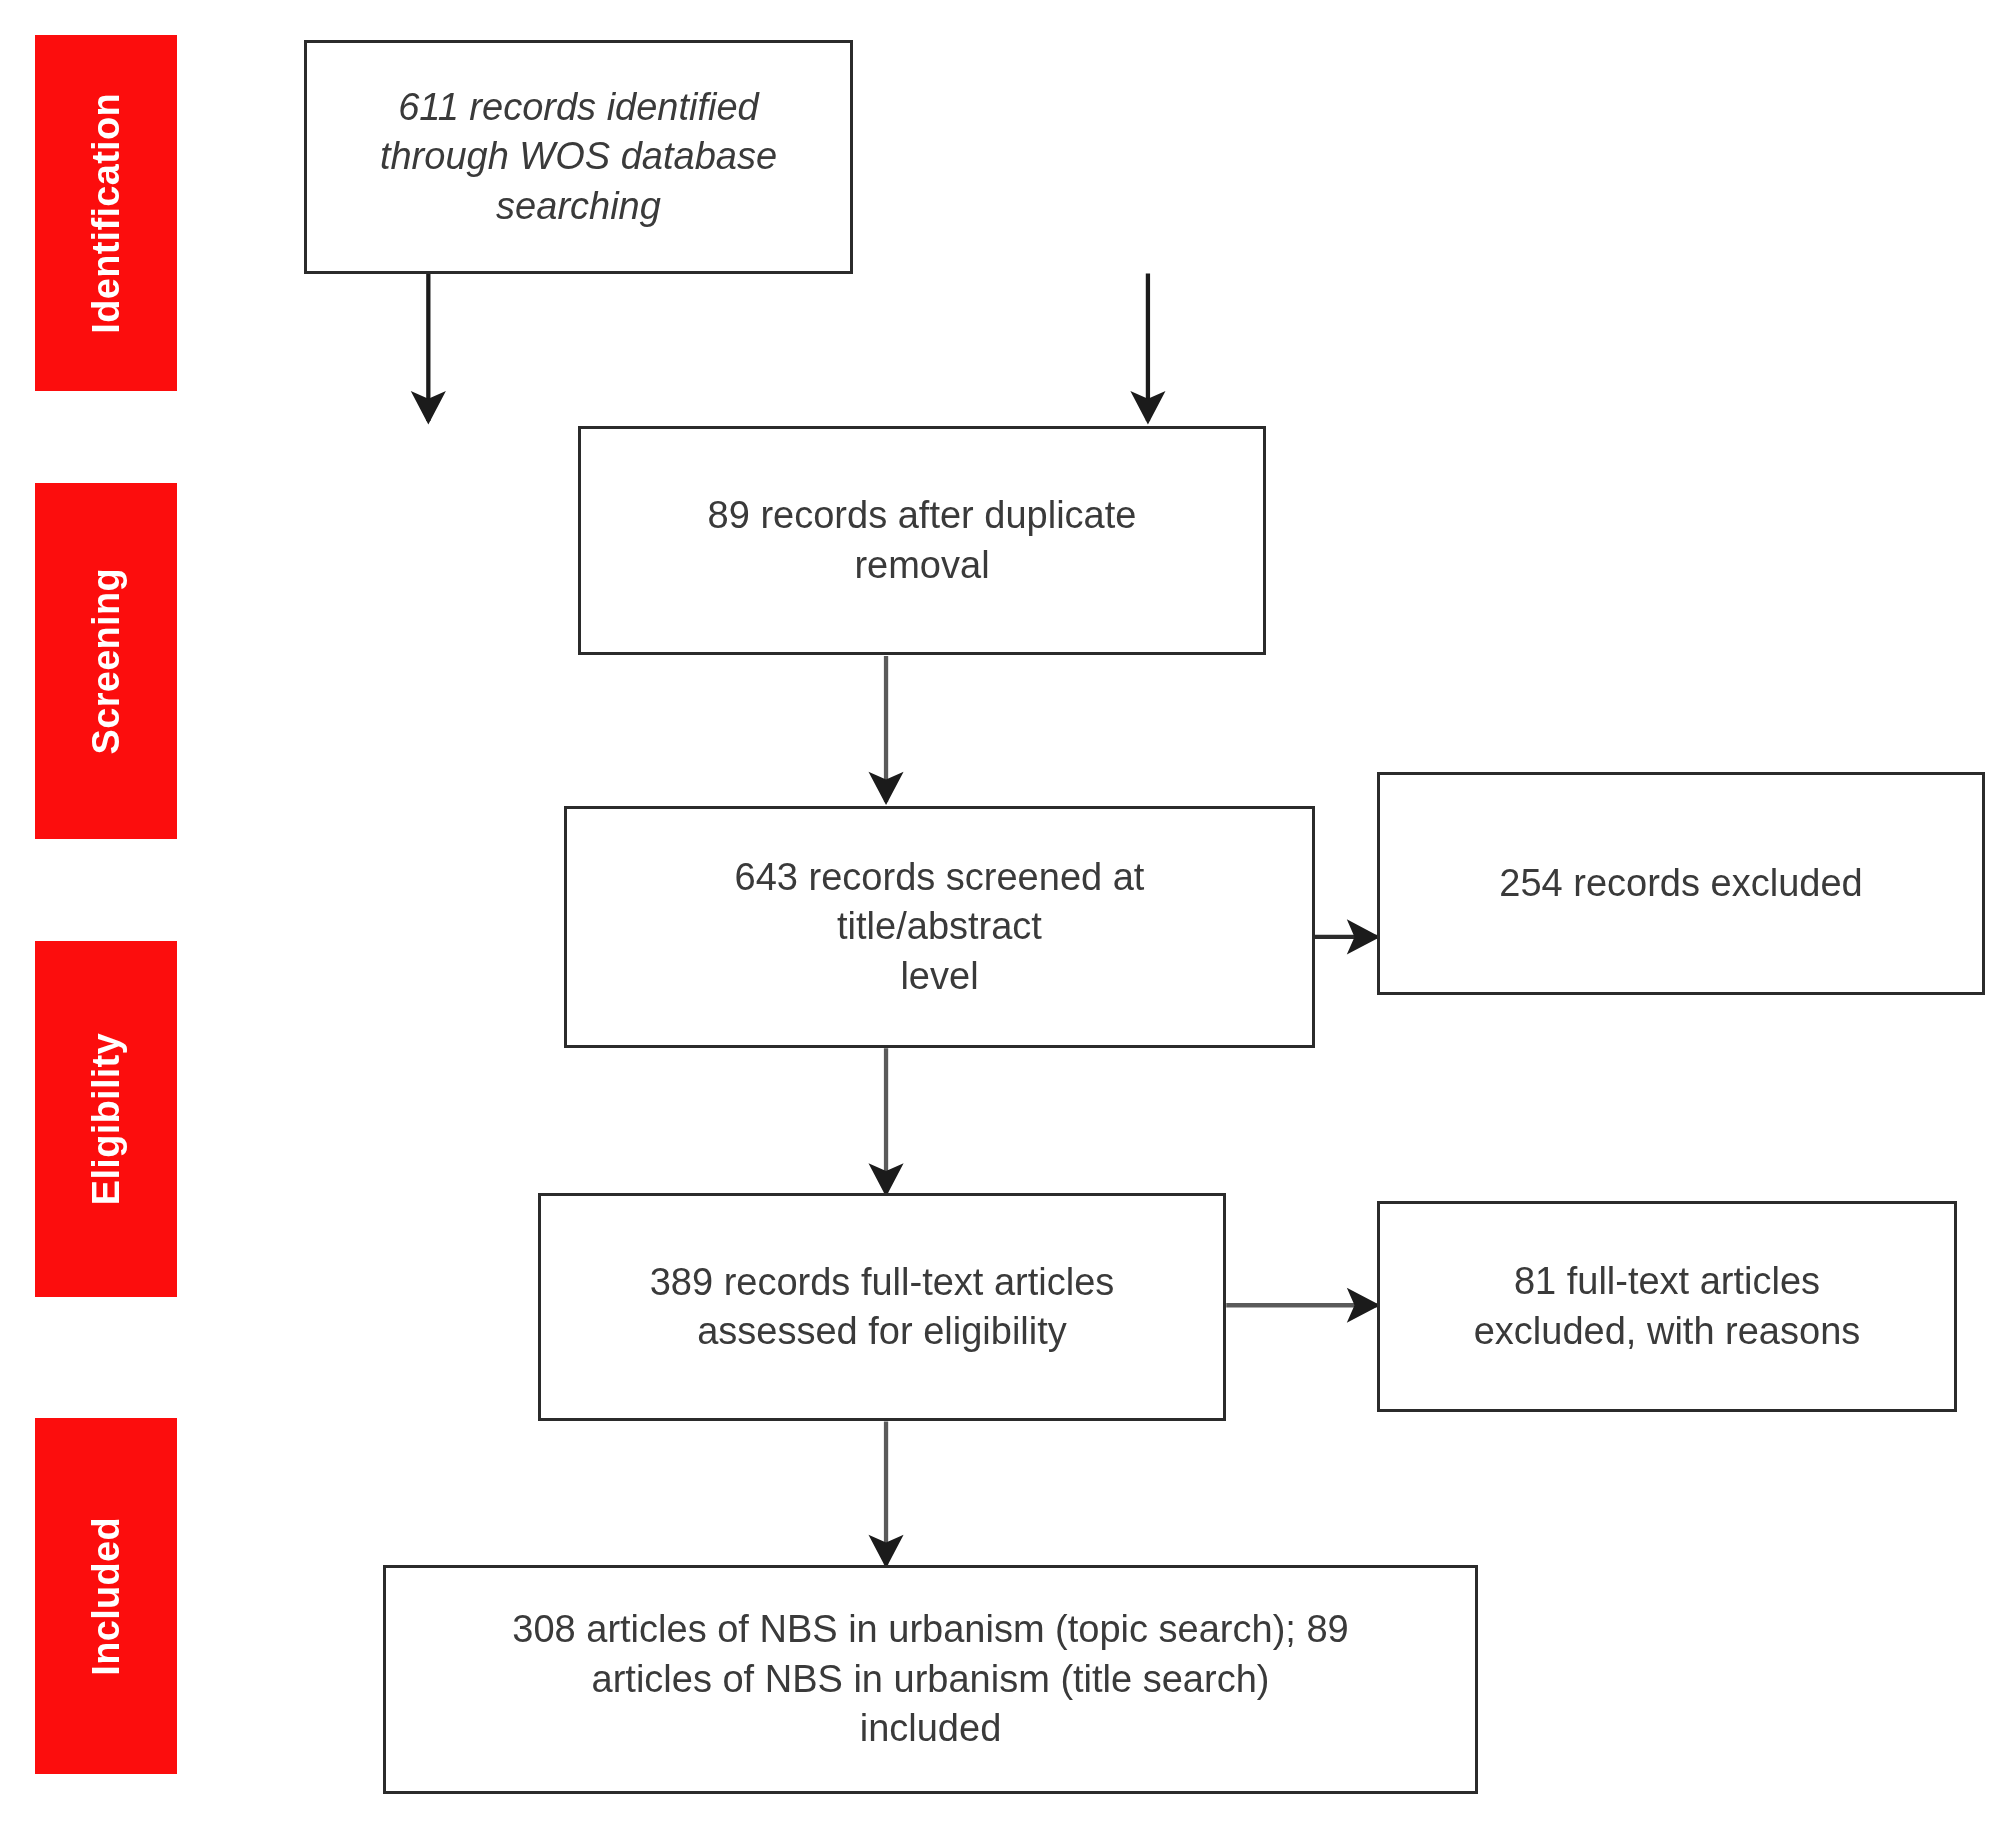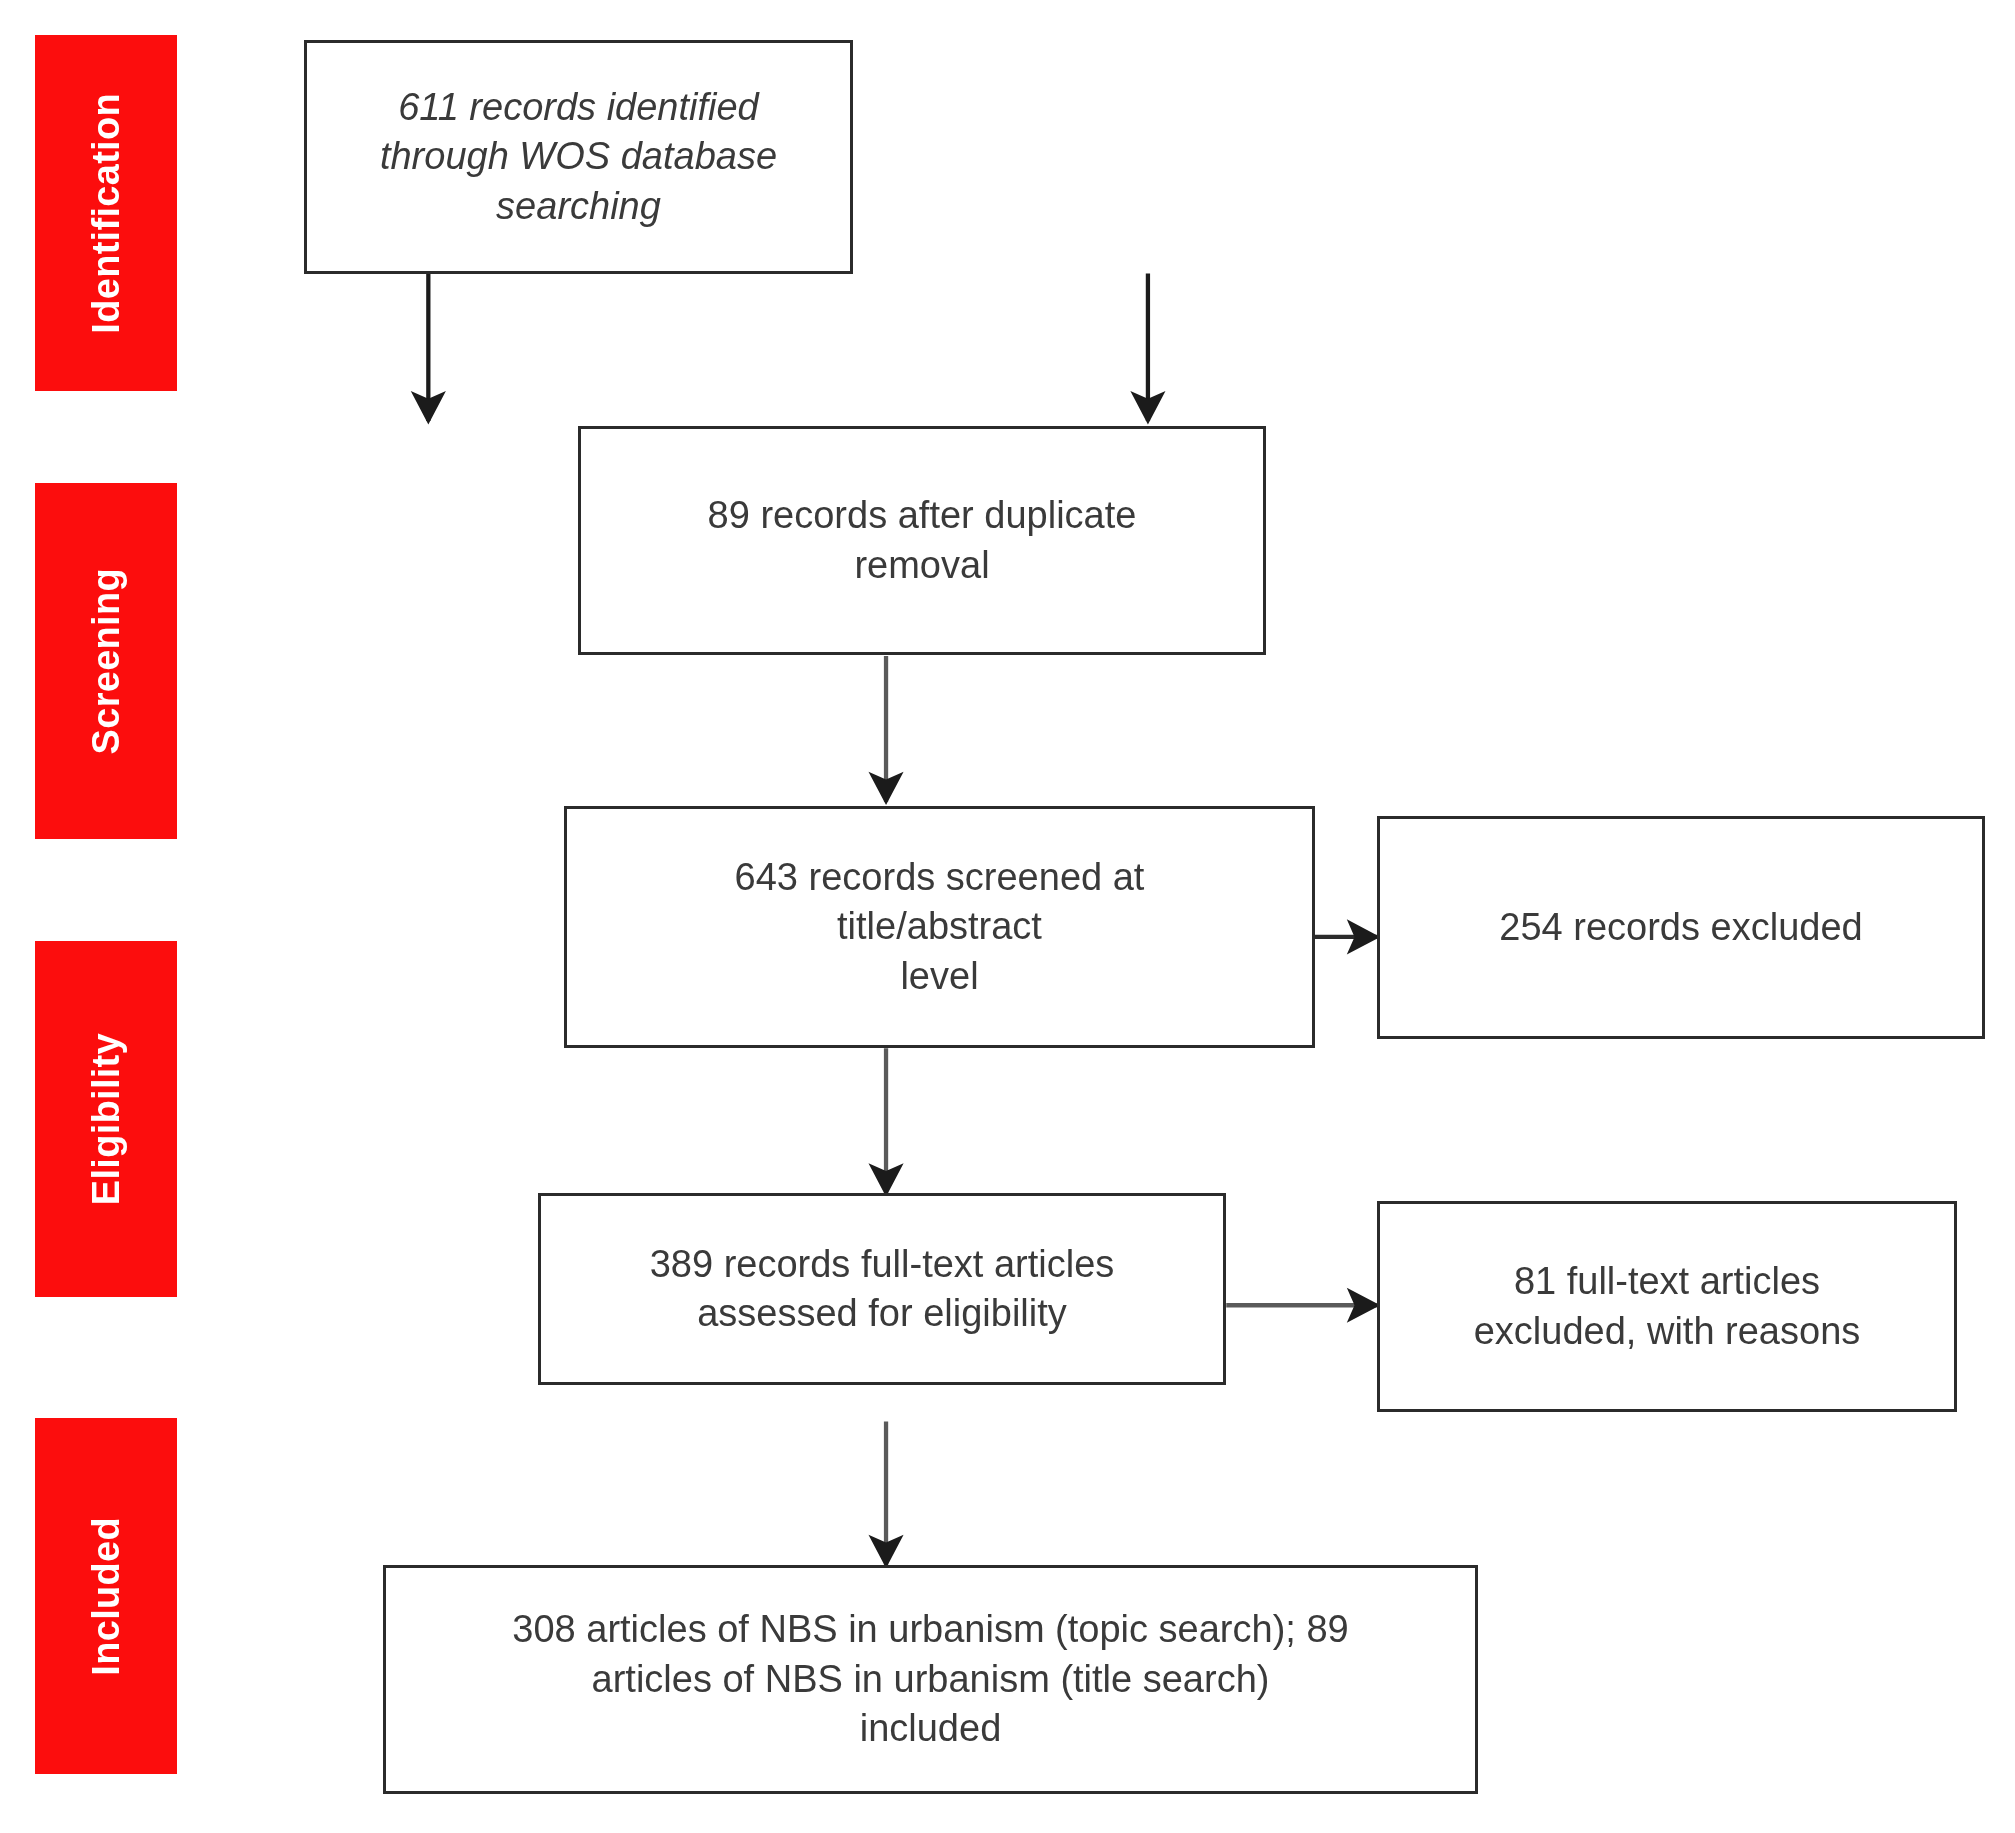--- a/index.html
+++ b/index.html
@@ -135,25 +135,25 @@
     <span class="box-text">89 records after duplicate
 removal</span>
   </div>
 
   <div class="flow-box" style="left:564px; top:806px; width:751px; height:242px;">
     <span class="box-text">643 records screened at
 title/abstract
 level</span>
   </div>
 
-  <div class="flow-box" style="left:1377px; top:816px; width:608px; height:223px;">
+  <div class="flow-box" style="left:1377px; top:772px; width:608px; height:223px;">
     <span class="box-text">254 records excluded</span>
   </div>
 
-  <div class="flow-box" style="left:538px; top:1193px; width:688px; height:192px;">
+  <div class="flow-box" style="left:538px; top:1193px; width:688px; height:228px;">
     <span class="box-text">389 records full-text articles
 assessed for eligibility</span>
   </div>
 
   <div class="flow-box" style="left:1377px; top:1201px; width:580px; height:211px;">
     <span class="box-text">81 full-text articles
 excluded, with reasons</span>
   </div>
 
   <div class="flow-box" style="left:383px; top:1565px; width:1095px; height:229px;">

